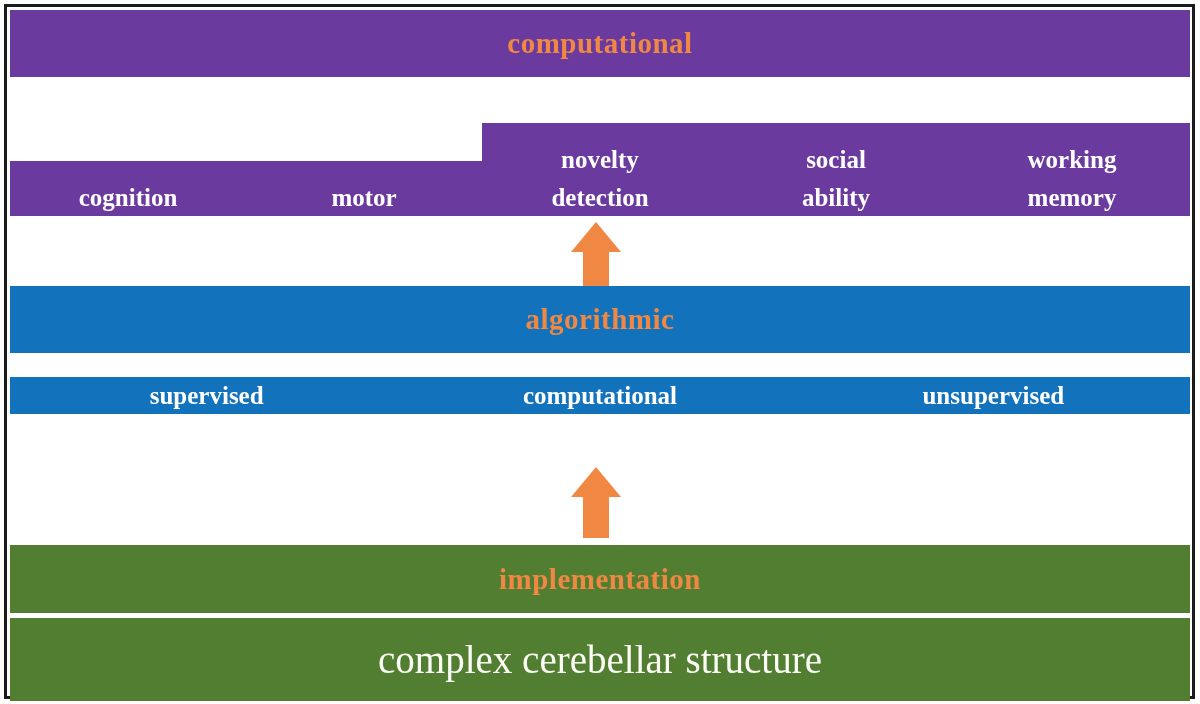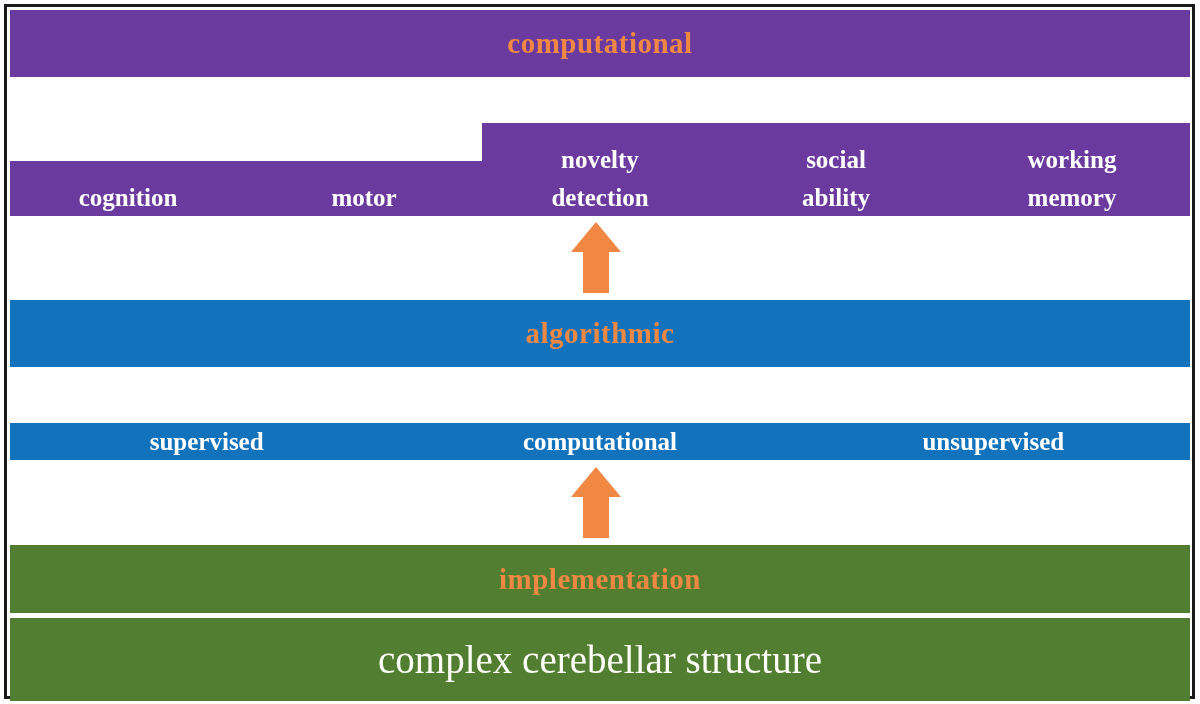--- a/index.html
+++ b/index.html
@@ -28,21 +28,21 @@
     border: 3px solid var(--border-black);
     background: #FFFFFF;
     box-sizing: border-box;
   }
   .level {
     position: absolute;
     left: 10px; width: 1180px;
     display: flex; flex-direction: column;
   }
   .level-computational { top: 10px; height: 206px; }
-  .level-algorithmic   { top: 300px; height: 160px; border-radius: 12px; }
+  .level-algorithmic   { top: 286px; height: 128px; border-radius: 12px; }
   .level-implementation{ top: 545px; height: 156px; }
 
   .title-row {
     flex: 0 0 67px;
     display: flex; align-items: center; justify-content: center;
     font-weight: bold; font-size: 29px;
     color: var(--orange);
     letter-spacing: 0.5px;
   }
   .level-computational .title-row { background: var(--purple); }

